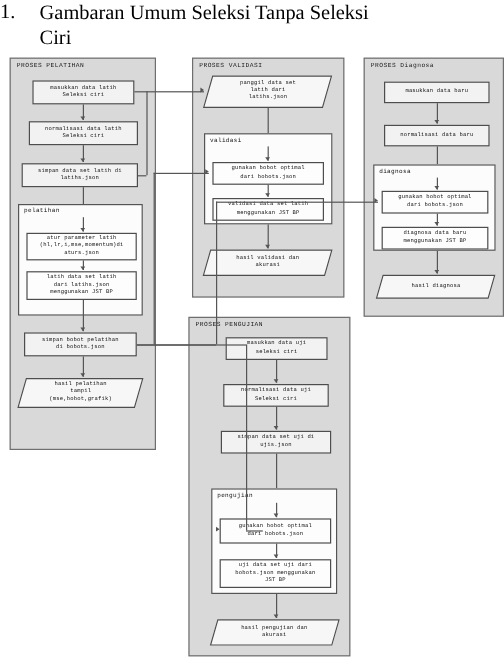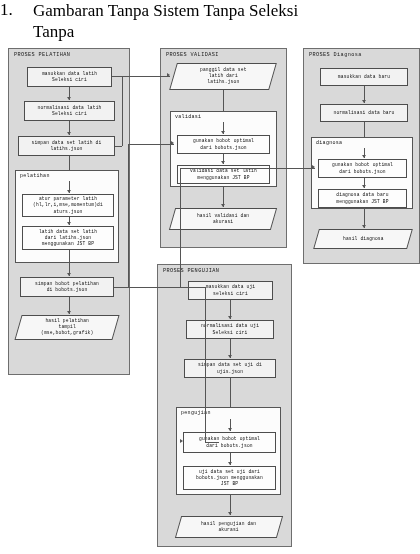--- a/index.html
+++ b/index.html
@@ -53,22 +53,22 @@
   .arrow-r{position:absolute;width:0;height:0;
            border-top:2.6px solid transparent;border-bottom:2.6px solid transparent;
            border-left:3.4px solid #555;}
 </style>
 </head>
 <body>
 
 <div id="heading">
   <div class="num">1.</div>
   <div class="ttl">
-    <span>Gambaran Tanpa Sistem Tanpa Seleksi</span>
-    <span class="l2">Tanpa</span>
+    <span>Gambaran Umum Seleksi Tanpa Seleksi</span>
+    <span class="l2">Ciri</span>
   </div>
 </div>
 
 <div class="panel" style="left:8px;top:48px;width:122px;height:327px;">
   <div class="panel-title">PROSES PELATIHAN</div>
 </div>
 
 <div class="node" style="left:27px;top:67px;width:85px;height:20px;">masukkan data latih<br>Seleksi ciri</div>
 <div class="vline" style="left:69px;top:87px;height:13px;"></div>
 <div class="arrow-d" style="left:66.9px;top:97px;"></div>

